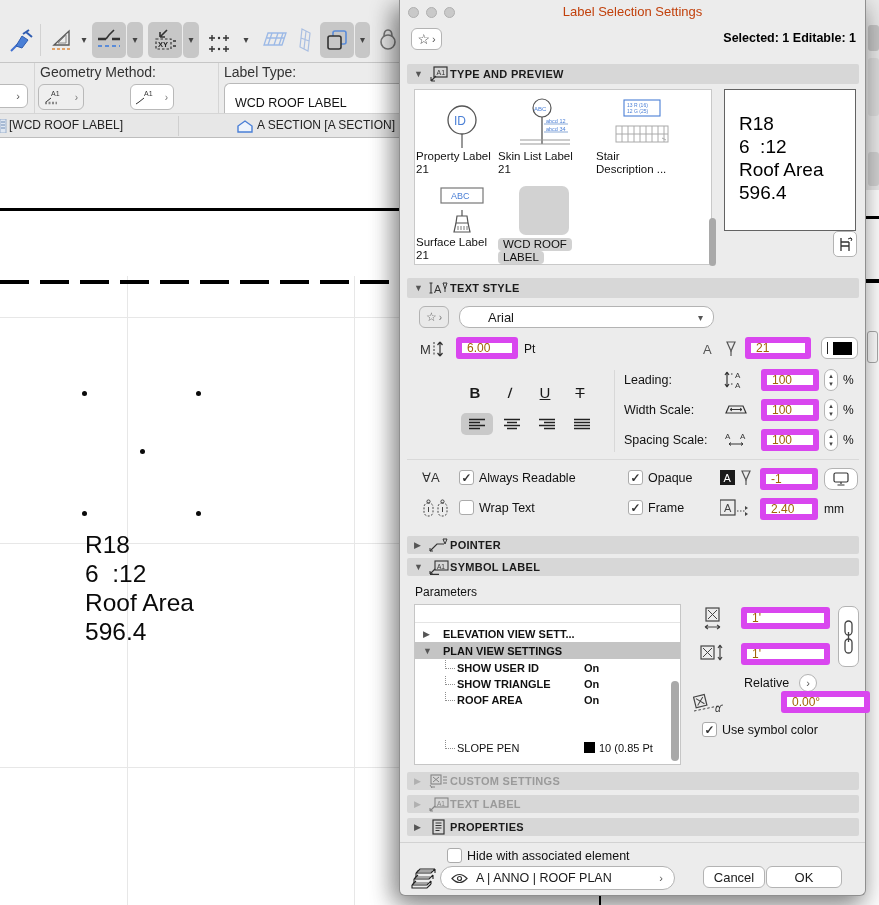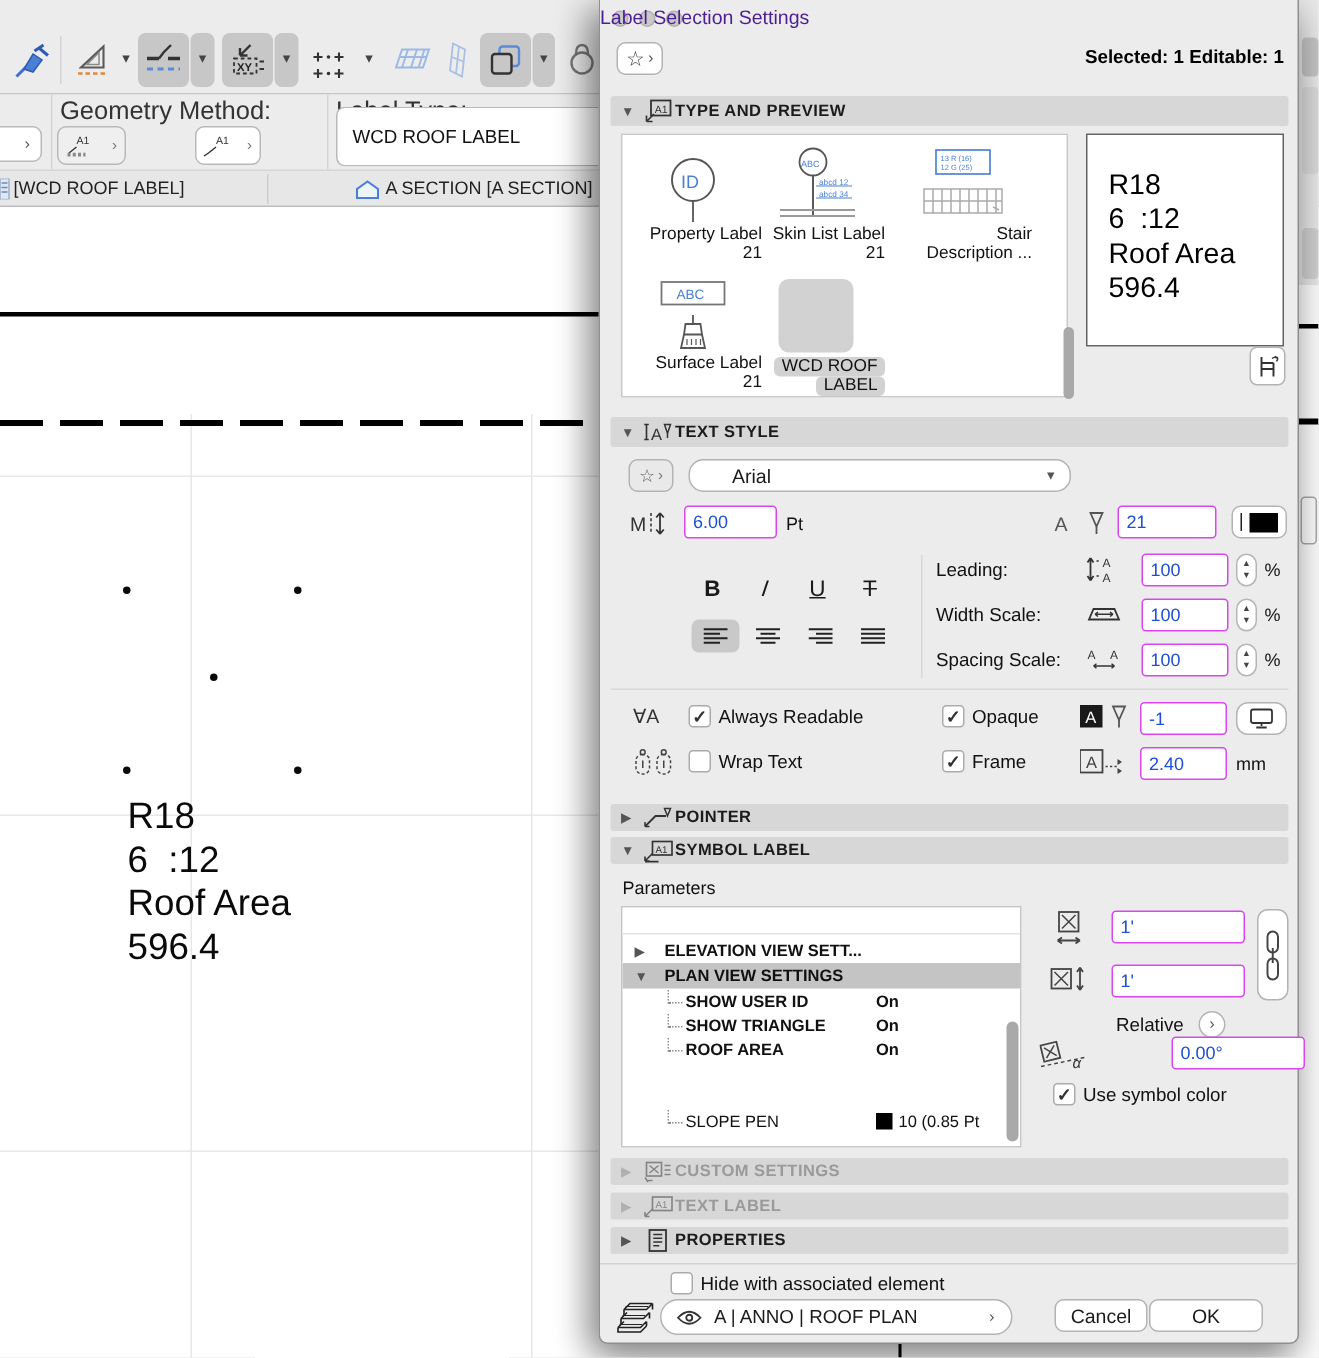--- a/index.html
+++ b/index.html
@@ -10,58 +10,58 @@
   }
   .abs{position:absolute}
   svg{display:block}
   
   .toolbar{position:absolute;left:0;top:0;width:879px;height:62px;background:#ececec;border-bottom:1px solid #c6c6c6}
   .tbtn{position:absolute;top:22px;height:36px;border-radius:5px;display:flex;align-items:center;justify-content:center}
   .tbtn.pressed{background:#c7c7c7}
   .tsep{position:absolute;top:24px;width:1px;height:32px;background:#d2d2d2}
   .chev{font-size:10px;color:#444;line-height:1}
   .row2{position:absolute;left:0;top:63px;width:879px;height:50px;background:#ececec}
-  .smalllabel{position:absolute;font-size:17px;color:#333;white-space:nowrap}
+  .smalllabel{position:absolute;font-size:14px;color:#333;white-space:nowrap}
   .wbtn{position:absolute;background:#fff;border:1px solid #b9b9b9;border-radius:6px;box-sizing:border-box;display:flex;align-items:center}
   .tabbar{position:absolute;left:0;top:113px;width:879px;height:25px;background:#e7e7e7;border-top:1px solid #d5d5d5;border-bottom:1px solid #bdbdbd;box-sizing:border-box}
   .tabtxt{font-size:12px;color:#222;white-space:nowrap}
   .canvas{position:absolute;left:0;top:138px;width:879px;height:767px;background:#fff}
   .grid-v{position:absolute;top:138px;width:1px;height:767px;background:#e7e7e7}
   .grid-h{position:absolute;left:0;width:399px;height:1px;background:#e7e7e7}
   .dot{position:absolute;width:5px;height:5px;border-radius:50%;background:#0a0a0a}
   .canvas-label{position:absolute;left:85px;top:392px;font-size:24.5px;line-height:29px;color:#0a0a0a;white-space:pre}
   
   .dialog{
     position:absolute;left:399px;top:0;width:467px;height:896px;background:#ececec;
     border:1px solid #8f8f8f;border-top:none;box-sizing:border-box;border-radius:0 0 6px 6px;
     box-shadow:-8px 6px 22px rgba(0,0,0,.30),0 10px 26px rgba(0,0,0,.30);
   }
   .titlebar{position:absolute;left:0;top:0;width:100%;height:22px}
   .tl{position:absolute;top:7px;width:11px;height:11px;border-radius:50%;background:#c9c9c9;border:1px solid #b0b0b0;box-sizing:border-box}
-  .wtitle{position:absolute;left:0;top:4px;width:100%;text-align:left;font-size:13px;color:#4c1d95}
+  .wtitle{position:absolute;left:0;top:4px;width:100%;text-align:center;font-size:13px;color:#c2410c}
   .selinfo{position:absolute;right:9px;top:31px;font-size:12.5px;font-weight:600;color:#000}
   .hdrbar{position:absolute;left:7px;width:452px;background:#d7d7d7;border-radius:2px;display:flex;align-items:center;padding:0 7px;box-sizing:border-box}
   .hdrbar .tri{width:14px;font-size:9px;color:#555}
   .hdrbar .hic{width:22px;display:flex;justify-content:center}
   .hdrbar .tt{font-size:11px;font-weight:bold;letter-spacing:.3px;color:#1b1b1b}
   .hdrbar.dim .tt{color:#9a9a9a}
   .hdrbar.dim .tri{color:#b0b0b0}
-  .fld{position:absolute;border:1px solid #d946ef;border-radius:3px;background:#fff;font-family:"Liberation Sans",sans-serif;
-       font-size:12px;color:#1d4ed8;padding:2px 5px;box-sizing:border-box;height:22px;outline:none}
+  .fld{position:absolute;border:6px solid #d946ef;border-radius:3px;background:#fff;font-family:"Liberation Sans",sans-serif;
+       font-size:12px;color:#a16207;padding:2px 5px;box-sizing:border-box;height:22px;outline:none}
   .btn{position:absolute;background:#fff;border:1px solid #b3b3b3;border-radius:6px;box-sizing:border-box;
        display:flex;align-items:center;justify-content:center;font-size:13px;color:#1a1a1a}
   .cb{position:absolute;width:15px;height:15px;background:#fff;border:1px solid #ababab;border-radius:3px;box-sizing:border-box;
       display:flex;align-items:center;justify-content:center;font-size:12px;font-weight:bold;color:#333}
   .lbl{position:absolute;font-size:12.5px;color:#111;white-space:nowrap}
   .stp{position:absolute;width:14px;height:22px;background:#fff;border:1px solid #b5b5b5;border-radius:7px;box-sizing:border-box;
        display:flex;flex-direction:column;align-items:center;justify-content:center;font-size:7px;color:#444;line-height:1.1}
   .pct{position:absolute;font-size:12px;color:#111}
   
   .typelist{position:absolute;left:14px;top:89px;width:298px;height:176px;background:#fff;border:1px solid #c9c9c9;box-sizing:border-box;overflow:hidden}
-  .titem{position:absolute;width:92px;text-align:right}
+  .titem{position:absolute;width:92px;text-align:left}
   .tcap{font-size:11.5px;line-height:13px;color:#111}
   .preview{position:absolute;left:324px;top:89px;width:132px;height:142px;background:#fff;border:1.5px solid #636363;box-sizing:border-box}
   .preview .ptxt{position:absolute;left:14px;top:22px;font-size:19px;line-height:23px;color:#000;white-space:pre}
   
   .tree{position:absolute;left:14px;top:604px;width:267px;height:161px;background:#fff;border:1px solid #c6c6c6;box-sizing:border-box;overflow:hidden}
   .trow{position:absolute;left:0;width:100%;height:17px;display:flex;align-items:center}
   .trow.sel{background:#c4c4c4}
   .ttri{position:absolute;left:8px;font-size:9px;color:#555}
   .tlab{position:absolute;left:28px;font-size:11px;color:#111;white-space:nowrap}
   .tlab.child{left:42px}
@@ -174,21 +174,21 @@
     <span style="position:absolute;right:5px;font-size:10px;color:#777">›</span>
   </div>
   <div class="wbtn" style="left:130px;top:21px;width:44px;height:26px">
     <svg width="24" height="18" viewBox="0 0 24 18" style="margin-left:4px">
         <text x="9" y="8" font-family="Liberation Sans" font-size="7" fill="#333">A1</text>
         <path d="M9 10 L4 14 L1 16" stroke="#333" stroke-width="1" fill="none"></path>
       </svg>
     <span style="position:absolute;right:5px;font-size:10px;color:#777">›</span>
   </div>
   <div class="abs" style="left:218px;top:0;width:1px;height:50px;background:#d5d5d5"></div>
-  <div class="wbtn" style="left:224px;top:8px;width:175px;height:40px;border-radius:6px 0 0 6px;border-right:none">
+  <div class="wbtn" style="left:224px;top:20px;width:175px;height:40px;border-radius:6px 0 0 6px;border-right:none">
     <span style="margin-left:10px;font-size:12.5px;color:#111">WCD ROOF LABEL</span>
   </div>
 </div>
 
 <div class="tabbar">
   <div class="abs" style="left:0;top:5px">
     <svg width="7" height="14" viewBox="0 0 7 14">
         <rect x="0" y="0" width="6" height="14" fill="#dfe7f2" stroke="#9bb0cc"></rect>
         <path d="M1 3 L5 3 M1 6 L5 6 M1 9 L5 9" stroke="#6f8cb5" stroke-width="1"></path>
       </svg>

